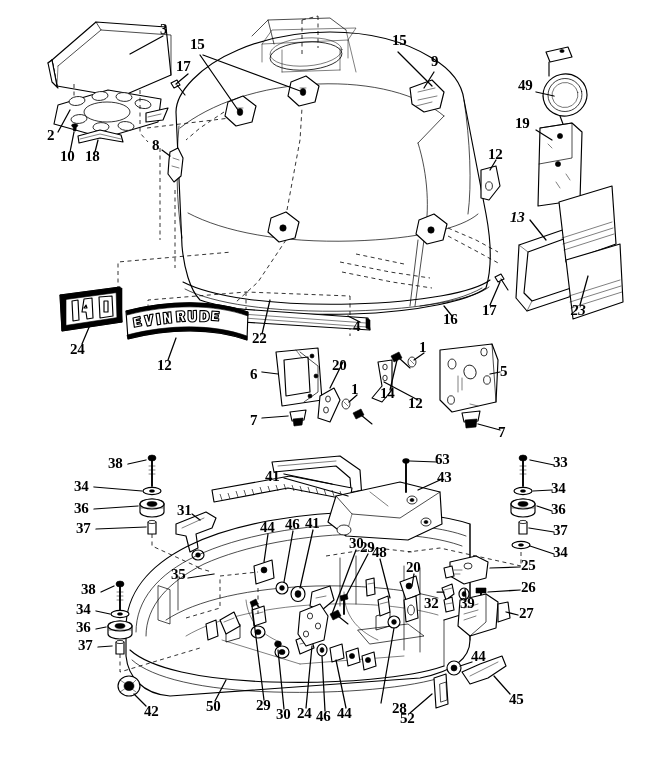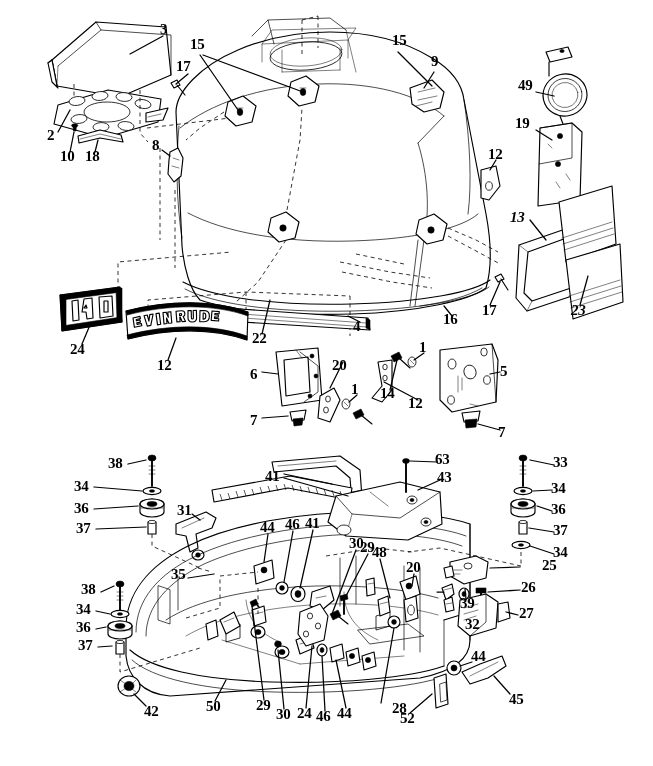--- a/index.html
+++ b/index.html
@@ -719,23 +719,23 @@
   <span class="callout" style="left:265px;top:469px;">41</span>
   <span class="callout" style="left:177px;top:503px;">31</span>
   <span class="callout" style="left:260px;top:520px;">44</span>
   <span class="callout" style="left:285px;top:517px;">46</span>
   <span class="callout" style="left:305px;top:516px;text-align:center;">41</span>
   <span class="callout" style="left:349px;top:536px;">30</span>
   <span class="callout" style="left:360px;top:540px;">29</span>
   <span class="callout" style="left:372px;top:545px;">48</span>
   <span class="callout" style="left:406px;top:560px;">20</span>
   <span class="callout" style="left:171px;top:567px;">35</span>
-  <span class="callout" style="left:542px;top:558px;text-align:center;">25</span>
+  <span class="callout" style="left:521px;top:558px;text-align:center;">25</span>
   <span class="callout" style="left:521px;top:580px;">26</span>
-  <span class="callout" style="left:424px;top:617px;margin-left:41px;">32</span>
+  <span class="callout" style="left:424px;top:596px;">32</span>
   <span class="callout" style="left:460px;top:596px;">39</span>
   <span class="callout" style="left:519px;top:606px;">27</span>
   <span class="callout" style="left:81px;top:582px;">38</span>
   <span class="callout" style="left:76px;top:602px;">34</span>
   <span class="callout" style="left:76px;top:620px;">36</span>
   <span class="callout" style="left:78px;top:638px;">37</span>
   <span class="callout" style="left:471px;top:649px;">44</span>
   <span class="callout" style="left:509px;top:692px;">45</span>
   <span class="callout" style="left:144px;top:704px;">42</span>
   <span class="callout" style="left:206px;top:699px;text-align:center;">50</span>

